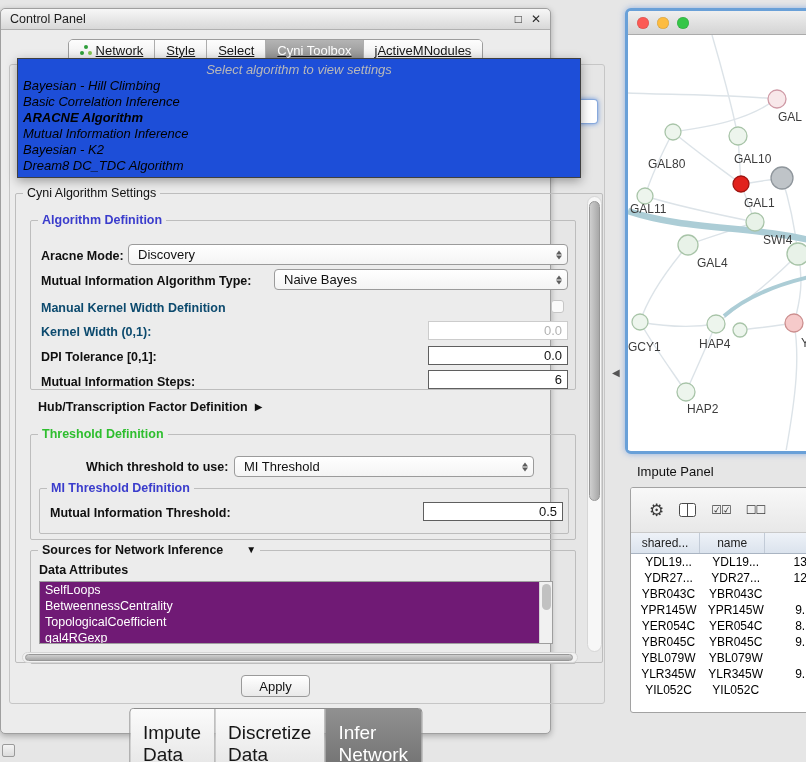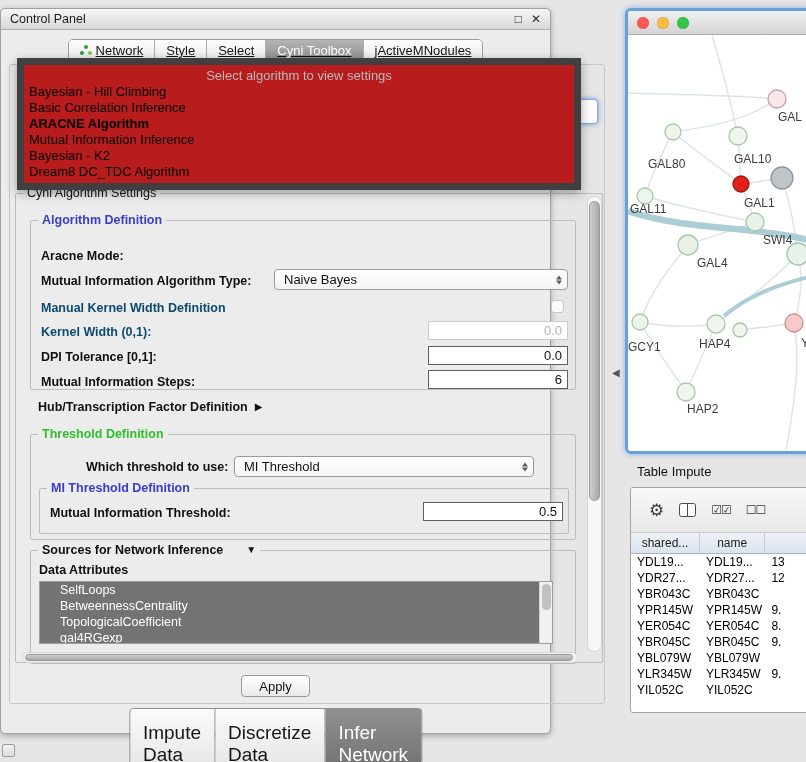--- a/index.html
+++ b/index.html
@@ -20,22 +20,22 @@
        background:linear-gradient(#fdfdfd,#ececec);border-left:1px solid #adadad;color:#161616;}
   .tab:first-child{border-left:none;}
   .tab.selected{background:linear-gradient(#b4b4b4,#8e8e8e);color:#fff;}
   .net-icon{width:11px;height:11px;position:relative;display:inline-block;}
   .net-icon::before{content:"";position:absolute;left:4px;top:0;width:4px;height:4px;border-radius:50%;
        background:#2e9e3a;box-shadow:-4px 6px 0 #2e9e3a,4px 6px 0 #7fc24f;}
   .content-border{position:absolute;left:8px;top:55px;width:596px;height:640px;
        border:1px solid #c6c6c6;border-radius:3px;}
 
   
-  .popup{position:absolute;left:16px;top:49px;width:564px;background:#b91c1c;border:7px solid #404040;
-         box-shadow:0 3px 10px rgba(0,0,0,.35);z-index:40;padding:2px 0 3px;}
+  .popup{position:absolute;left:16px;top:49px;width:564px;background:#1d4ed8;border:1px solid #404040;
+         box-shadow:0 3px 10px rgba(0,0,0,.35);z-index:40;padding:2px 0 3px;font-style:italic;}
   .popup .ph{text-align:center;color:#b9b9b9;font-size:13px;height:17px;line-height:17px;}
   .pitem{font-size:13px;height:16px;line-height:16px;padding:0 5px;color:#000;}
   .pitem.selected{font-weight:bold;}
   .combo-frag{position:absolute;left:577px;top:90px;width:20px;height:25px;background:#fff;
       border:1px solid #88a9dc;border-left:none;border-radius:0 4px 4px 0;
       box-shadow:0 0 5px rgba(90,140,220,.9);z-index:30;}
 
   
   .group{position:absolute;border:1px solid #bdbdbd;border-radius:2px;}
   .gtitle{position:absolute;top:-8px;left:7px;background:#ececec;padding:0 4px;font-size:12.5px;white-space:nowrap;}
@@ -54,22 +54,22 @@
   .arrows i.up{border-bottom:4px solid #5d5d5d;}
   .arrows i.dn{border-top:4px solid #5d5d5d;}
   .field{position:absolute;height:19px;line-height:17px;background:#fff;border:1px solid #5f5f5f;
          font-size:13px;text-align:right;padding:0 5px;}
   .field.dis{border-color:#cccccc;color:#b3b3b3;}
   .checkbox{position:absolute;width:13px;height:13px;background:#fafafa;border:1px solid #c6c6c6;border-radius:3px;}
   .tri{font-size:10px;color:#111;line-height:10px;}
   .hub-row{position:absolute;display:flex;align-items:center;gap:7px;font-size:12.5px;font-weight:bold;}
 
   .attr-list{position:absolute;background:#fff;border:1px solid #9e9e9e;overflow:hidden;}
-  .attr-item{height:16px;line-height:16px;font-size:12.5px;color:#fff;background:#737373;
-             padding:0 20px;margin-right:13px;white-space:nowrap;}
+  .attr-item{height:16px;line-height:16px;font-size:12.5px;color:#fff;background:#701a75;
+             padding:0 5px;margin-right:13px;white-space:nowrap;}
   .list-scroll{position:absolute;right:0;top:0;bottom:0;width:13px;background:#f1f1f1;border-left:1px solid #d4d4d4;}
   .list-scroll .thumb{position:absolute;left:2px;top:2px;width:9px;height:26px;background:#c1c1c1;border-radius:5px;}
   .vscroll{position:absolute;width:15px;background:#f7f7f7;border:1px solid #d6d6d6;border-radius:8px;}
   .vscroll .thumb{position:absolute;left:1px;width:11px;background:linear-gradient(90deg,#cfcfcf,#a8a8a8);
                   border:1px solid #979797;border-radius:6px;}
   .hscroll{position:absolute;height:11px;background:#f2f2f2;border:1px solid #d6d6d6;border-radius:6px;z-index:2;}
   .hscroll .thumb{position:absolute;top:1px;height:7px;background:linear-gradient(#cfcfcf,#a8a8a8);
                   border:1px solid #979797;border-radius:5px;}
 
   .apply-row{position:absolute;left:0;top:666px;width:100%;display:flex;justify-content:center;}
@@ -100,21 +100,21 @@
   .tp-title{position:absolute;left:637px;top:464px;font-size:13px;color:#101010;}
   .tp{position:absolute;left:630px;top:487px;width:200px;height:226px;background:#fff;
       border:1px solid #a2a2a2;border-radius:3px;overflow:hidden;}
   .tp-toolbar{height:45px;background:linear-gradient(#f8f8f8,#e8e8e8);border-bottom:1px solid #c9c9c9;
               display:flex;align-items:center;gap:15px;padding-left:18px;}
   .gear{font-size:17px;color:#3a3a3a;line-height:17px;}
   .pairicons{font-size:12px;color:#3a3a3a;letter-spacing:-1px;}
   .thead{display:flex;height:21px;background:linear-gradient(#eef2f8,#dbe3ed);border-bottom:1px solid #a9b4c2;}
   .th{font-size:12px;color:#222;border-right:1px solid #c2cbd7;display:flex;align-items:center;justify-content:center;}
   .tr{display:flex;height:16px;}
-  .td{font-size:12px;color:#000;padding-left:6px;white-space:nowrap;overflow:hidden;line-height:16px;}
+  .td{font-size:12px;color:#000;padding-left:6px;white-space:nowrap;overflow:hidden;line-height:16px;text-align:center;}
   .c0{width:76px;}.c1{width:72px;}.c2{width:70px;}
 </style>
 </head>
 <body>
 
 <div class="screen">
 
   <div class="cp">
     <div class="titlebar">
       <span class="tt">Control Panel</span>
@@ -147,20 +147,27 @@
         </div>
     </div>
 
     <div class="group" style="left:14px;top:184px;width:588px;height:470px;">
       <span class="gtitle t-plain">Cyni Algorithm Settings</span>
 
       <div class="group" style="left:14px;top:26px;width:546px;height:170px;">
         <span class="gtitle t-blue">Algorithm Definition</span>
 
         <span class="lbl" style="left:10px;top:28px;">Aracne Mode:</span>
+        <div class="combo" style="left:97px;top:23px;width:440px;">
+          <span class="val">Discovery</span>
+          <span class="arrows">
+              <i class="up"></i>
+              <i class="dn"></i>
+            </span>
+        </div>
 
         <span class="lbl" style="left:10px;top:53px;">Mutual Information Algorithm Type:</span>
         <div class="combo" style="left:243px;top:48px;width:294px;">
           <span class="val">Naive Bayes</span>
           <span class="arrows">
               <i class="up"></i>
               <i class="dn"></i>
             </span>
         </div>
 
@@ -307,21 +314,21 @@
           <text x="135" y="209" class="nodelabel">SWI4</text>
           <text x="69" y="232" class="nodelabel">GAL4</text>
           <text x="0" y="316" class="nodelabel">GCY1</text>
           <text x="71" y="313" class="nodelabel">HAP4</text>
           <text x="173" y="312" class="nodelabel">Y</text>
           <text x="59" y="378" class="nodelabel">HAP2</text>
         </svg>
     </div>
   </div>
 
-  <div class="tp-title">Table Impute</div>
+  <div class="tp-title">Impute Panel</div>
   <div class="tp">
     <div class="tp-toolbar">
       <span class="gear">⚙</span>
       <span style="display:inline-flex;">
         <svg width="17" height="14" viewBox="0 0 17 14">
           <rect x="0.5" y="0.5" width="16" height="13" rx="2" fill="#ffffff" stroke="#4a4a4a"></rect>
           <line x1="8.5" y1="0.5" x2="8.5" y2="13.5" stroke="#4a4a4a"></line>
         </svg>
       </span>
       <span class="pairicons">☑☑</span>

